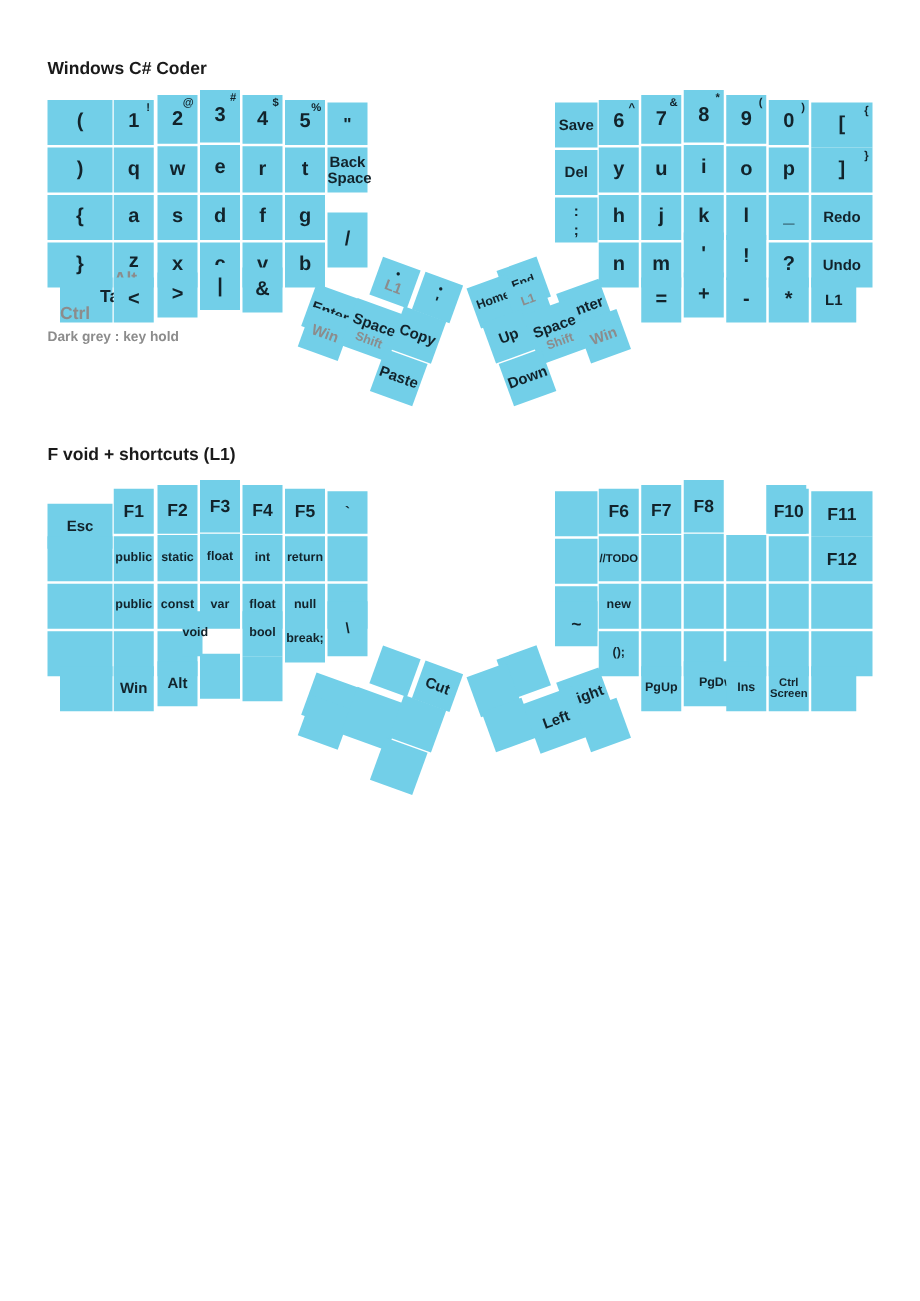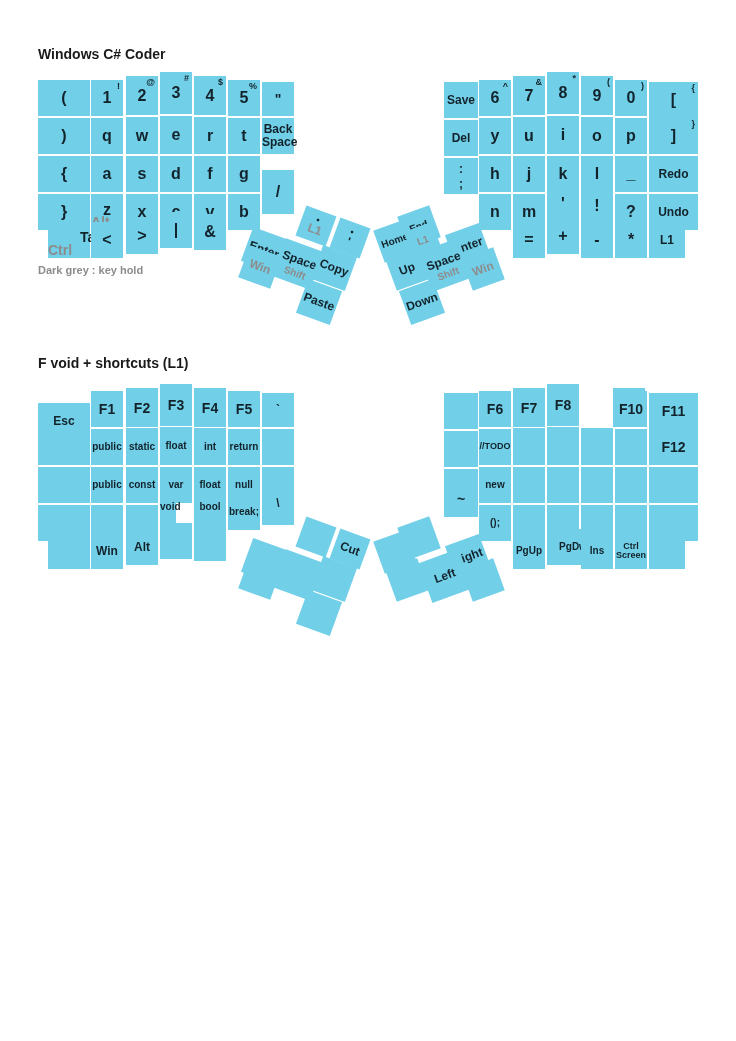--- a/index.html
+++ b/index.html
@@ -442,21 +442,21 @@
 
 <div class="key" style="left:38px; top:505px; width:52px; height:36px;">
   <div class="main sz10"></div>
 </div>
 <div class="key" style="left:91px; top:505px; width:32px; height:36px;">
   <div class="main sz10"></div>
 </div>
 <div class="key" style="left:126px; top:505px; width:32px; height:36px;">
   <div class="main sz10"></div>
 </div>
-<div class="key" style="left:160px; top:489px; width:16px; height:36px;">
+<div class="key" style="left:146px; top:489px; width:16px; height:36px;">
   <div class="main sz10">void</div>
 </div>
 <div class="key" style="left:194px; top:489px; width:32px; height:36px;">
   <div class="main sz10">bool</div>
 </div>
 <div class="key" style="left:228px; top:494px; width:32px; height:36px;">
   <div class="main sz10">break;</div>
 </div>
 <div class="key" style="left:262px; top:481px; width:32px; height:44px;">
   <div class="main sz12">\</div>

